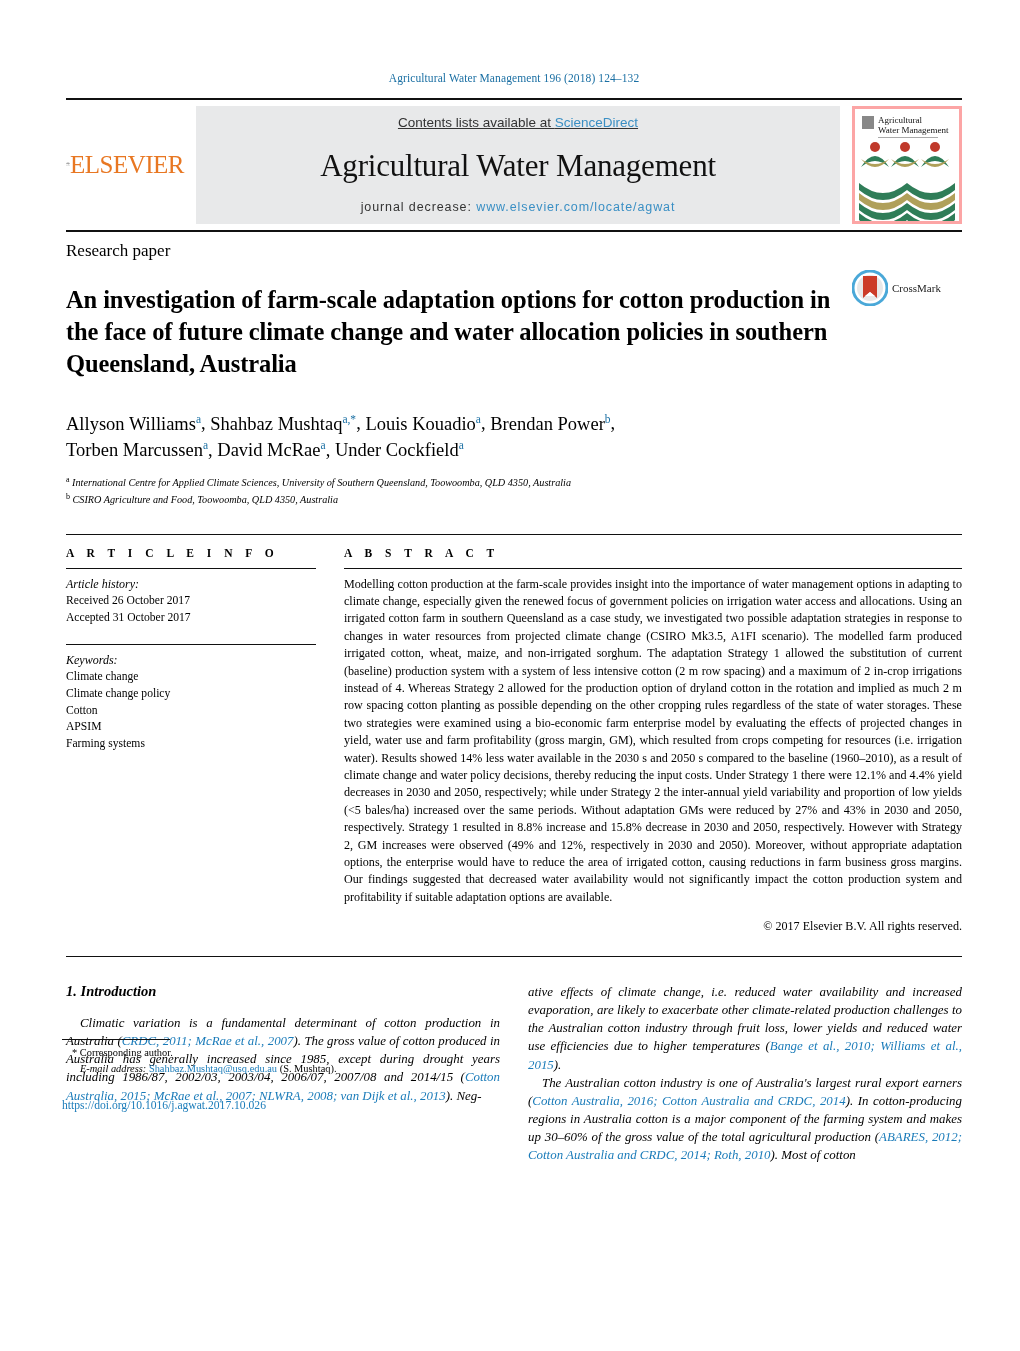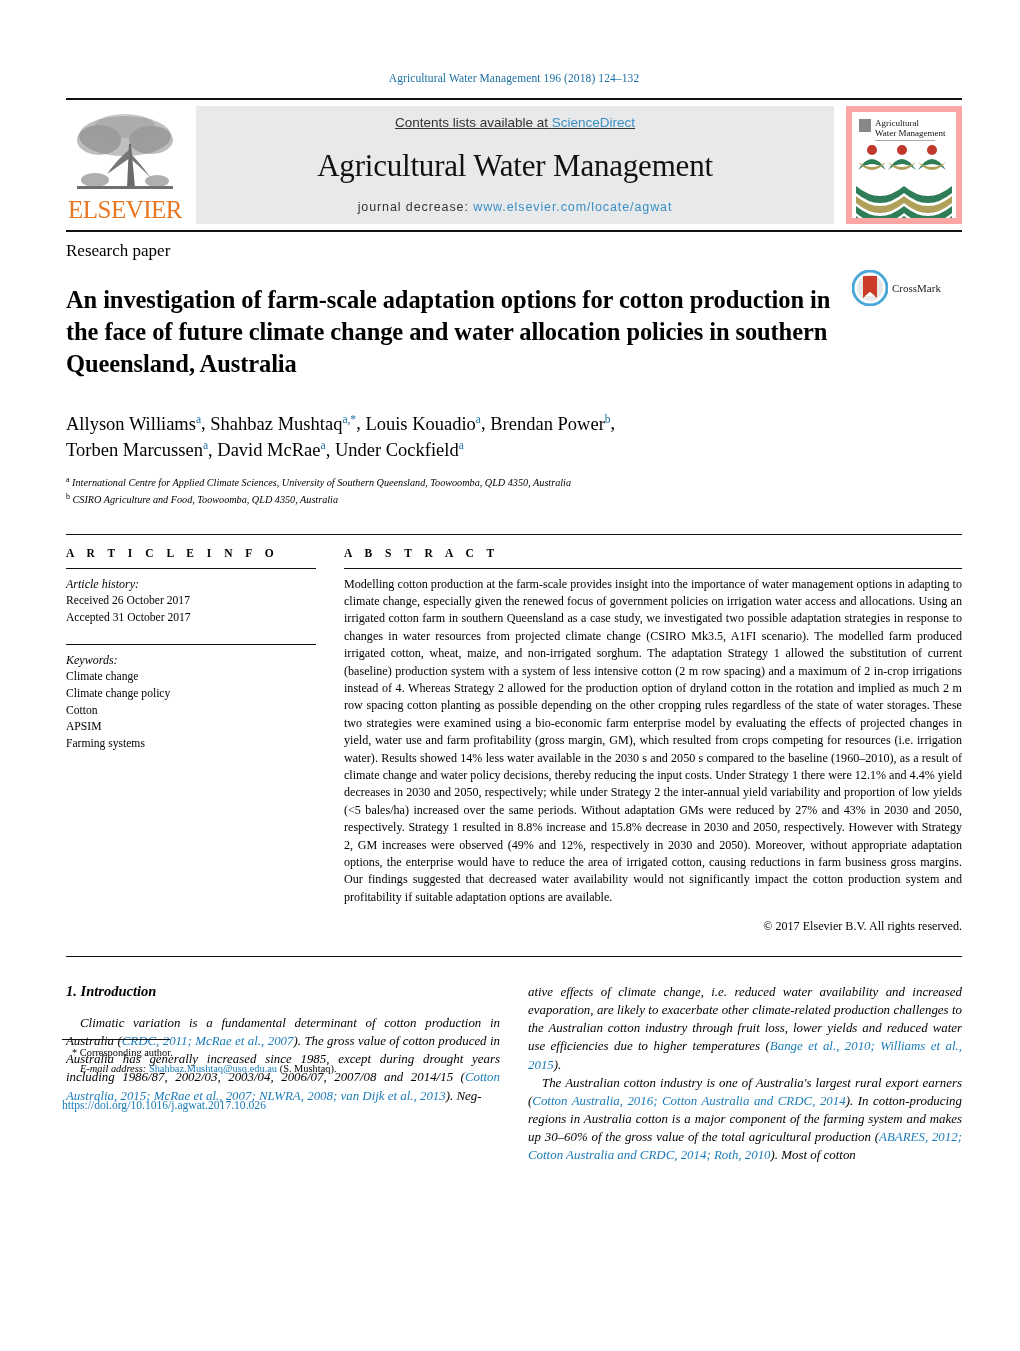--- a/index.html
+++ b/index.html
@@ -38,21 +38,20 @@
     padding: 6px 0 6px 0;
     display: flex;
     align-items: stretch;
     height: 118px;
     box-sizing: content-box;
   }
   .elsevier-logo {
     width: 118px;
     flex: 0 0 118px;
     display: flex;
-    flex-direction: column;
     align-items: center;
     justify-content: flex-end;
     padding-bottom: 2px;
   }
   .tree-svg { display:block; }
   .elsevier-word {
     font-family: "Liberation Serif", serif;
     color: #E87722;
     font-size: 25px;
     letter-spacing: -0.5px;
@@ -89,21 +88,21 @@
   .homepage-line {
     font-family: "Liberation Sans", sans-serif;
     font-size: 12.5px;
     color: #333;
     letter-spacing: 0.9px;
   }
   .homepage-line .url { color: #3a8fc4; }
   .cover-thumb {
     flex: 0 0 104px;
     width: 104px;
-    border: 6px solid #fca5a5;
+    border: 3px solid #fca5a5;
     background: #fff;
     position: relative;
     overflow: hidden;
   }
   .article-type {
     margin: 9px 62px 0 62px;
     font-size: 17px;
     font-family: "Liberation Serif", serif;
   }
   .title-row {

